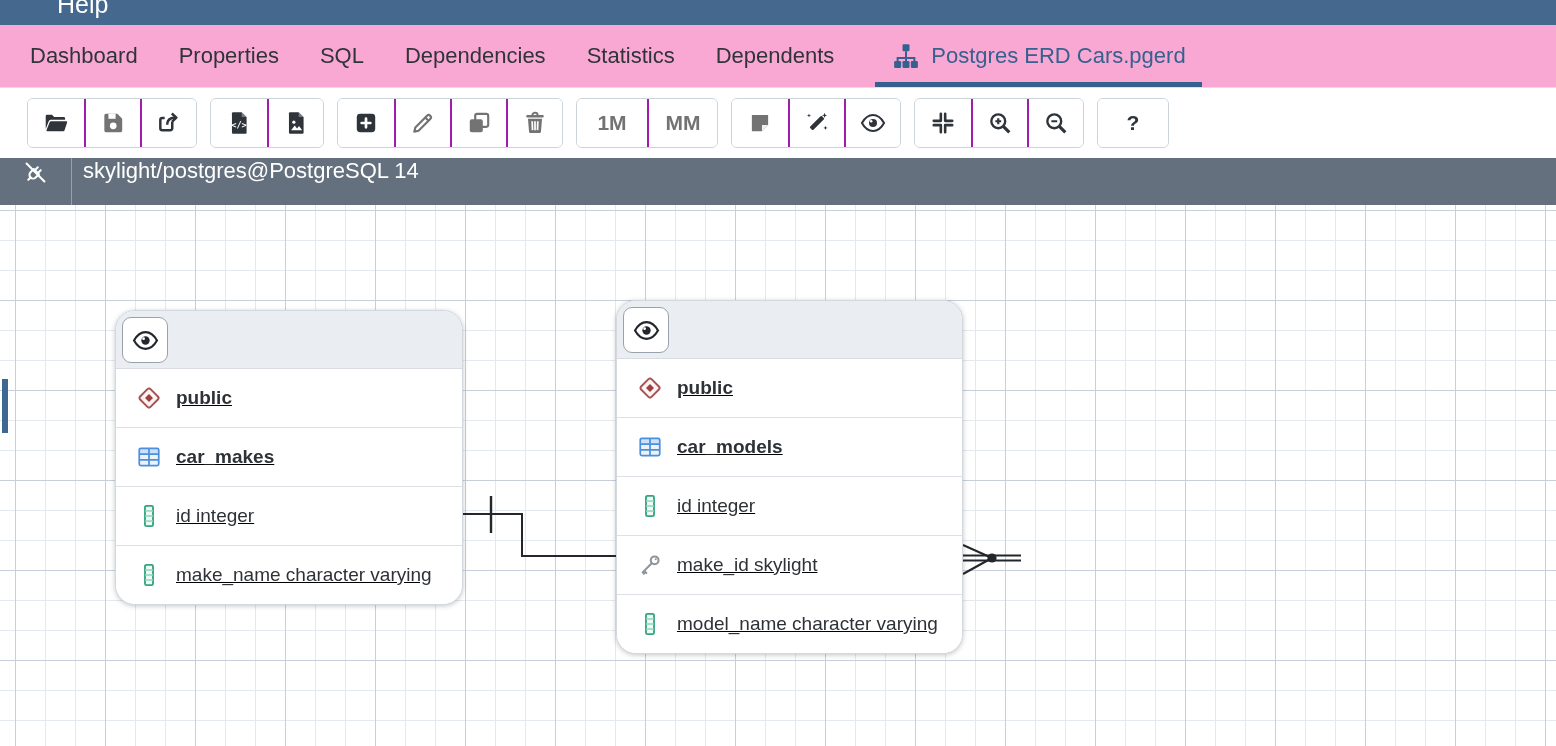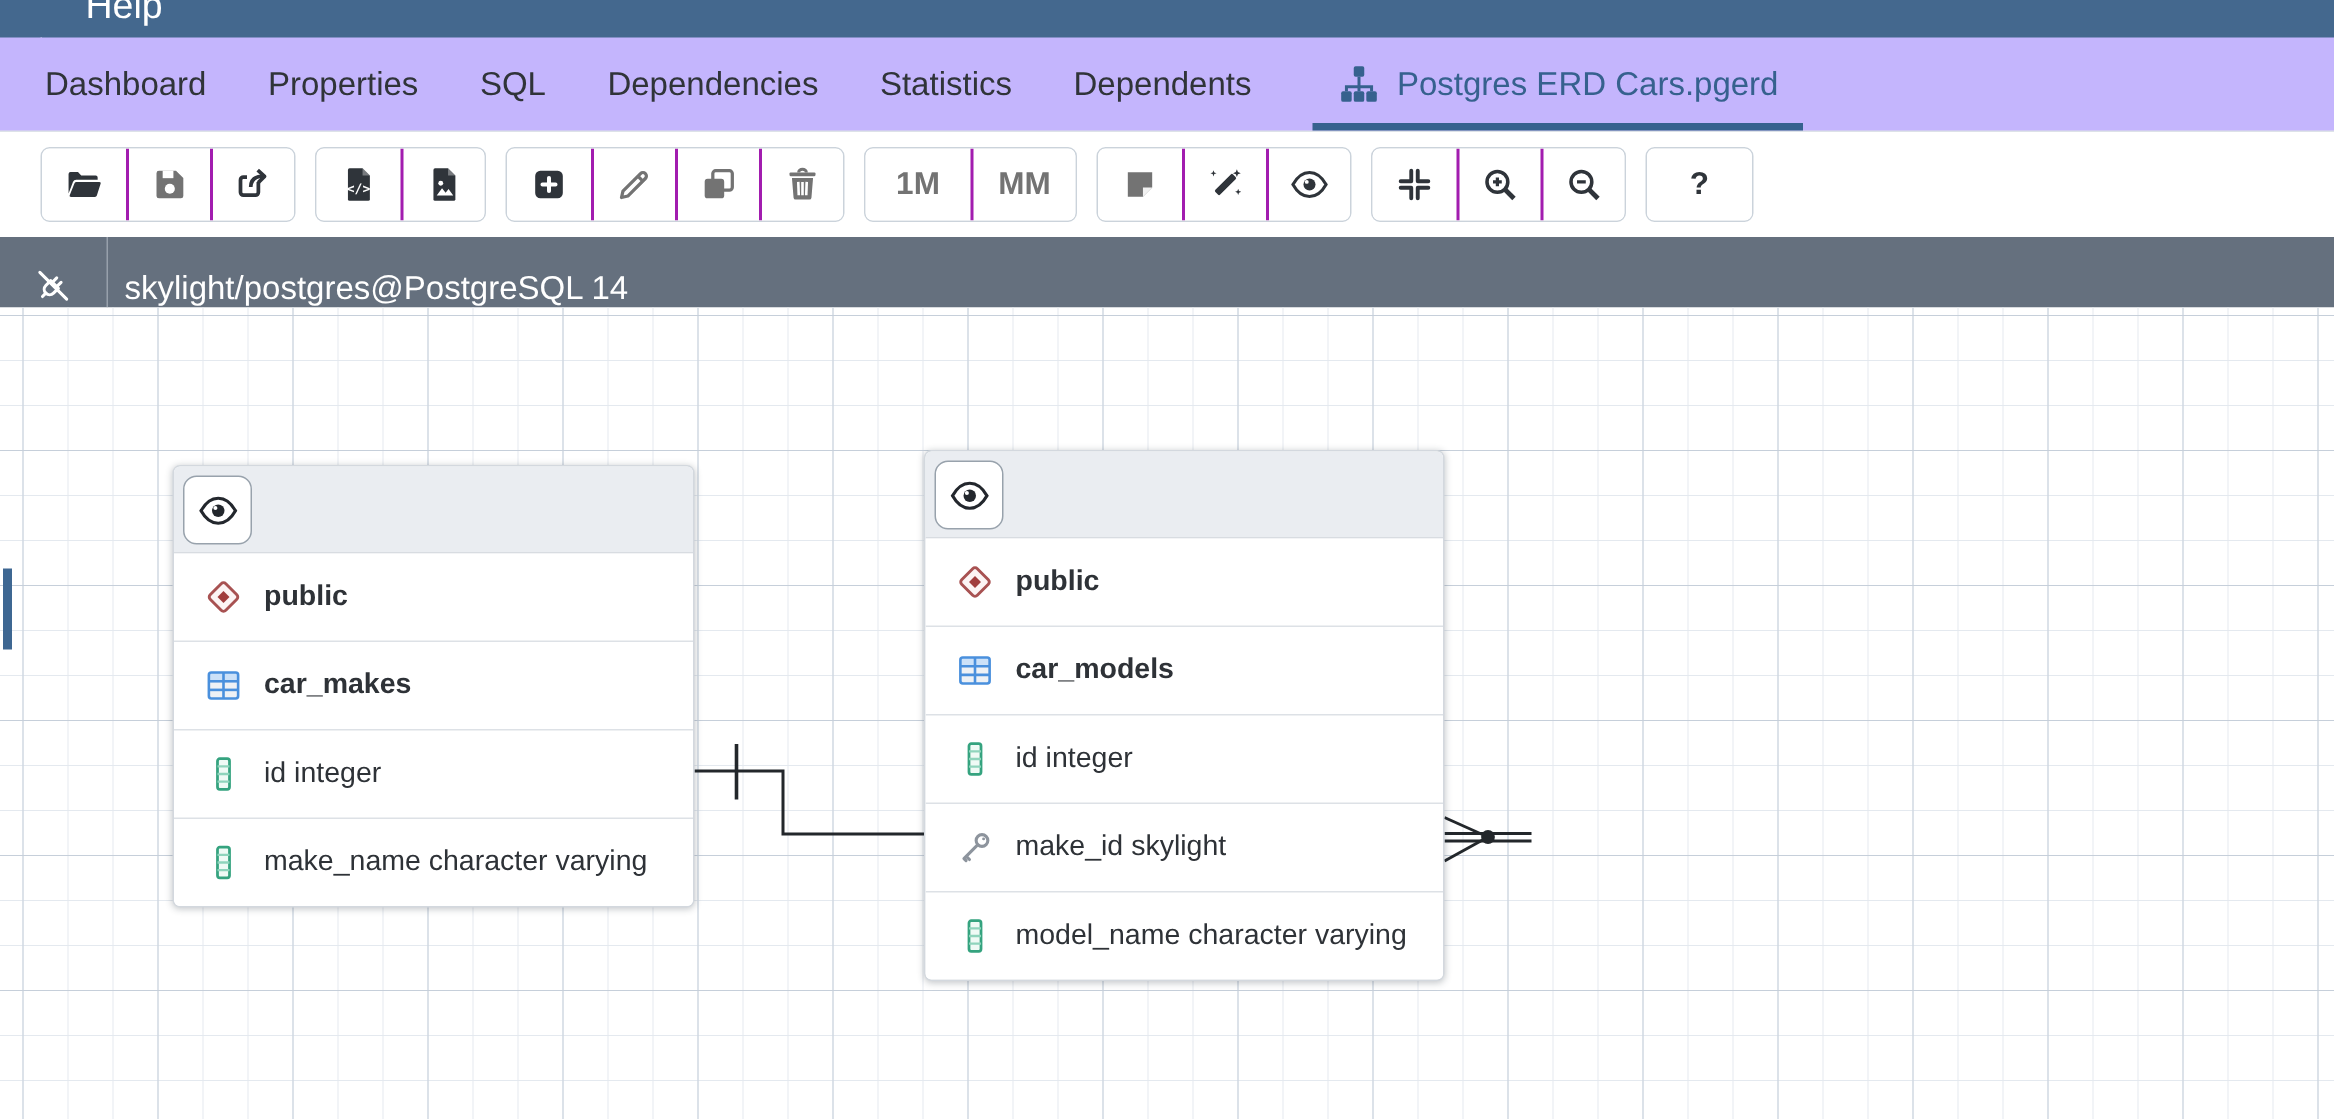--- a/index.html
+++ b/index.html
@@ -4,61 +4,61 @@
 <style>
   html,body{margin:0;padding:0;background:#fff;}
   .screen{position:relative;width:1556px;height:746px;overflow:hidden;
     font-family:"Liberation Sans","DejaVu Sans",sans-serif;background:#fff;}
 
   
   .menubar{position:absolute;top:0;left:0;right:0;height:40px;background:#44688e;overflow:hidden;}
   .menu-item{position:absolute;left:57px;top:-10px;font-size:25px;color:#fff;}
 
   
-  .tabbar{position:absolute;top:25px;left:0;right:0;height:63px;background:#c4b5fd;
+  .tabbar{position:absolute;top:25px;left:0;right:0;height:63px;background:#f9a8d4;
     border-bottom:1px solid #dde2e8;display:flex;gap:41px;padding-left:30px;box-sizing:border-box;}
   .panel-edge{position:absolute;left:27px;top:25px;width:1px;height:63px;background:#dde2e8;}
   .tab{height:100%;display:flex;align-items:center;gap:10px;font-size:22px;color:#303439;
     cursor:pointer;border-bottom:5px solid transparent;box-sizing:border-box;padding-top:5px;white-space:nowrap;}
   .tab.active{color:#36618e;border-bottom-color:#36618e;padding-left:16px;padding-right:16px;}
   .tab .tab-icon svg{width:30px;height:30px;display:block;}
 
   
   .toolbar{position:absolute;top:88px;left:0;right:0;height:70px;background:#fff;
     display:flex;align-items:center;padding-left:27px;gap:13px;box-sizing:border-box;}
   .btn-group{display:flex;border:1px solid #cbd3db;border-radius:6px;overflow:hidden;background:#fff;height:50px;box-sizing:border-box;}
   .tbtn{width:56px;height:100%;display:flex;align-items:center;justify-content:center;
     background:#fff;border:none;border-left:2px solid #a21caf;color:#2f343a;cursor:pointer;padding:0;}
   .tbtn:first-child{border-left:none;}
   .tbtn svg{width:26px;height:26px;display:block;}
   .tbtn.text{width:70px;font-size:21px;font-weight:bold;font-family:inherit;}
   .tbtn.disabled{color:#737373;}
 
   
-  .connbar{position:absolute;top:158px;left:0;right:0;height:47px;background:#65707e;display:flex;align-items:flex-end;}
+  .connbar{position:absolute;top:158px;left:0;right:0;height:47px;background:#65707e;display:flex;align-items:flex-start;}
   .conn-icon{width:71px;display:flex;align-items:center;justify-content:center;}
   .conn-icon svg{width:29px;height:29px;}
   .conn-divider{width:1px;height:100%;background:#97a0ab;}
   .conn-text{color:#fff;font-size:22px;padding-left:11px;}
 
   
   .canvas{position:absolute;top:205px;left:0;width:1556px;height:541px;background-color:#fff;
     background-image:
       linear-gradient(to right,#c6cfda 1px,transparent 1px),
       linear-gradient(to bottom,#c6cfda 1px,transparent 1px),
       linear-gradient(to right,#e4e9ef 1px,transparent 1px),
       linear-gradient(to bottom,#e4e9ef 1px,transparent 1px);
     background-size:90px 90px,90px 90px,30px 30px,30px 30px;
     background-position:15px 5px;overflow:hidden;}
   .left-strip{position:absolute;left:2px;top:174px;width:6px;height:54px;background:#3e6792;}
   .links{position:absolute;left:0;top:0;pointer-events:none;}
 
   
-  .erd-node{position:absolute;background:#fff;border:1px solid #d3d8de;border-radius:5px;
-    box-shadow:0 1px 5px rgba(40,50,60,.28);overflow:hidden;box-sizing:border-box;cursor:move;}
+  .erd-node{position:absolute;background:#fff;border:1px solid #d3d8de;border-radius:20px;
+    box-shadow:0 1px 5px rgba(40,50,60,.28);overflow:hidden;box-sizing:border-box;cursor:move;text-decoration:underline;}
   .node-header{background:#eaedf1;height:58px;border-bottom:1px solid #d8dce1;padding:6px;box-sizing:border-box;}
   .eye-btn{width:46px;height:46px;background:#fff;border:1px solid #98a2ac;border-radius:9px;
     display:flex;align-items:center;justify-content:center;cursor:pointer;padding:0;}
   .eye-btn svg{width:27px;height:27px;display:block;}
   .node-row{display:flex;gap:14px;padding:16px 10px 16px 20px;font-size:19px;color:#2e3237;
     background:#fff;cursor:pointer;align-items:flex-start;}
   .node-row + .node-row{border-top:1px solid #dde1e6;justify-content:center;}
   .node-row.bold{font-weight:bold;}
   .row-icon{flex:0 0 26px;height:26px;}
   .row-icon svg{width:26px;height:26px;display:block;}

